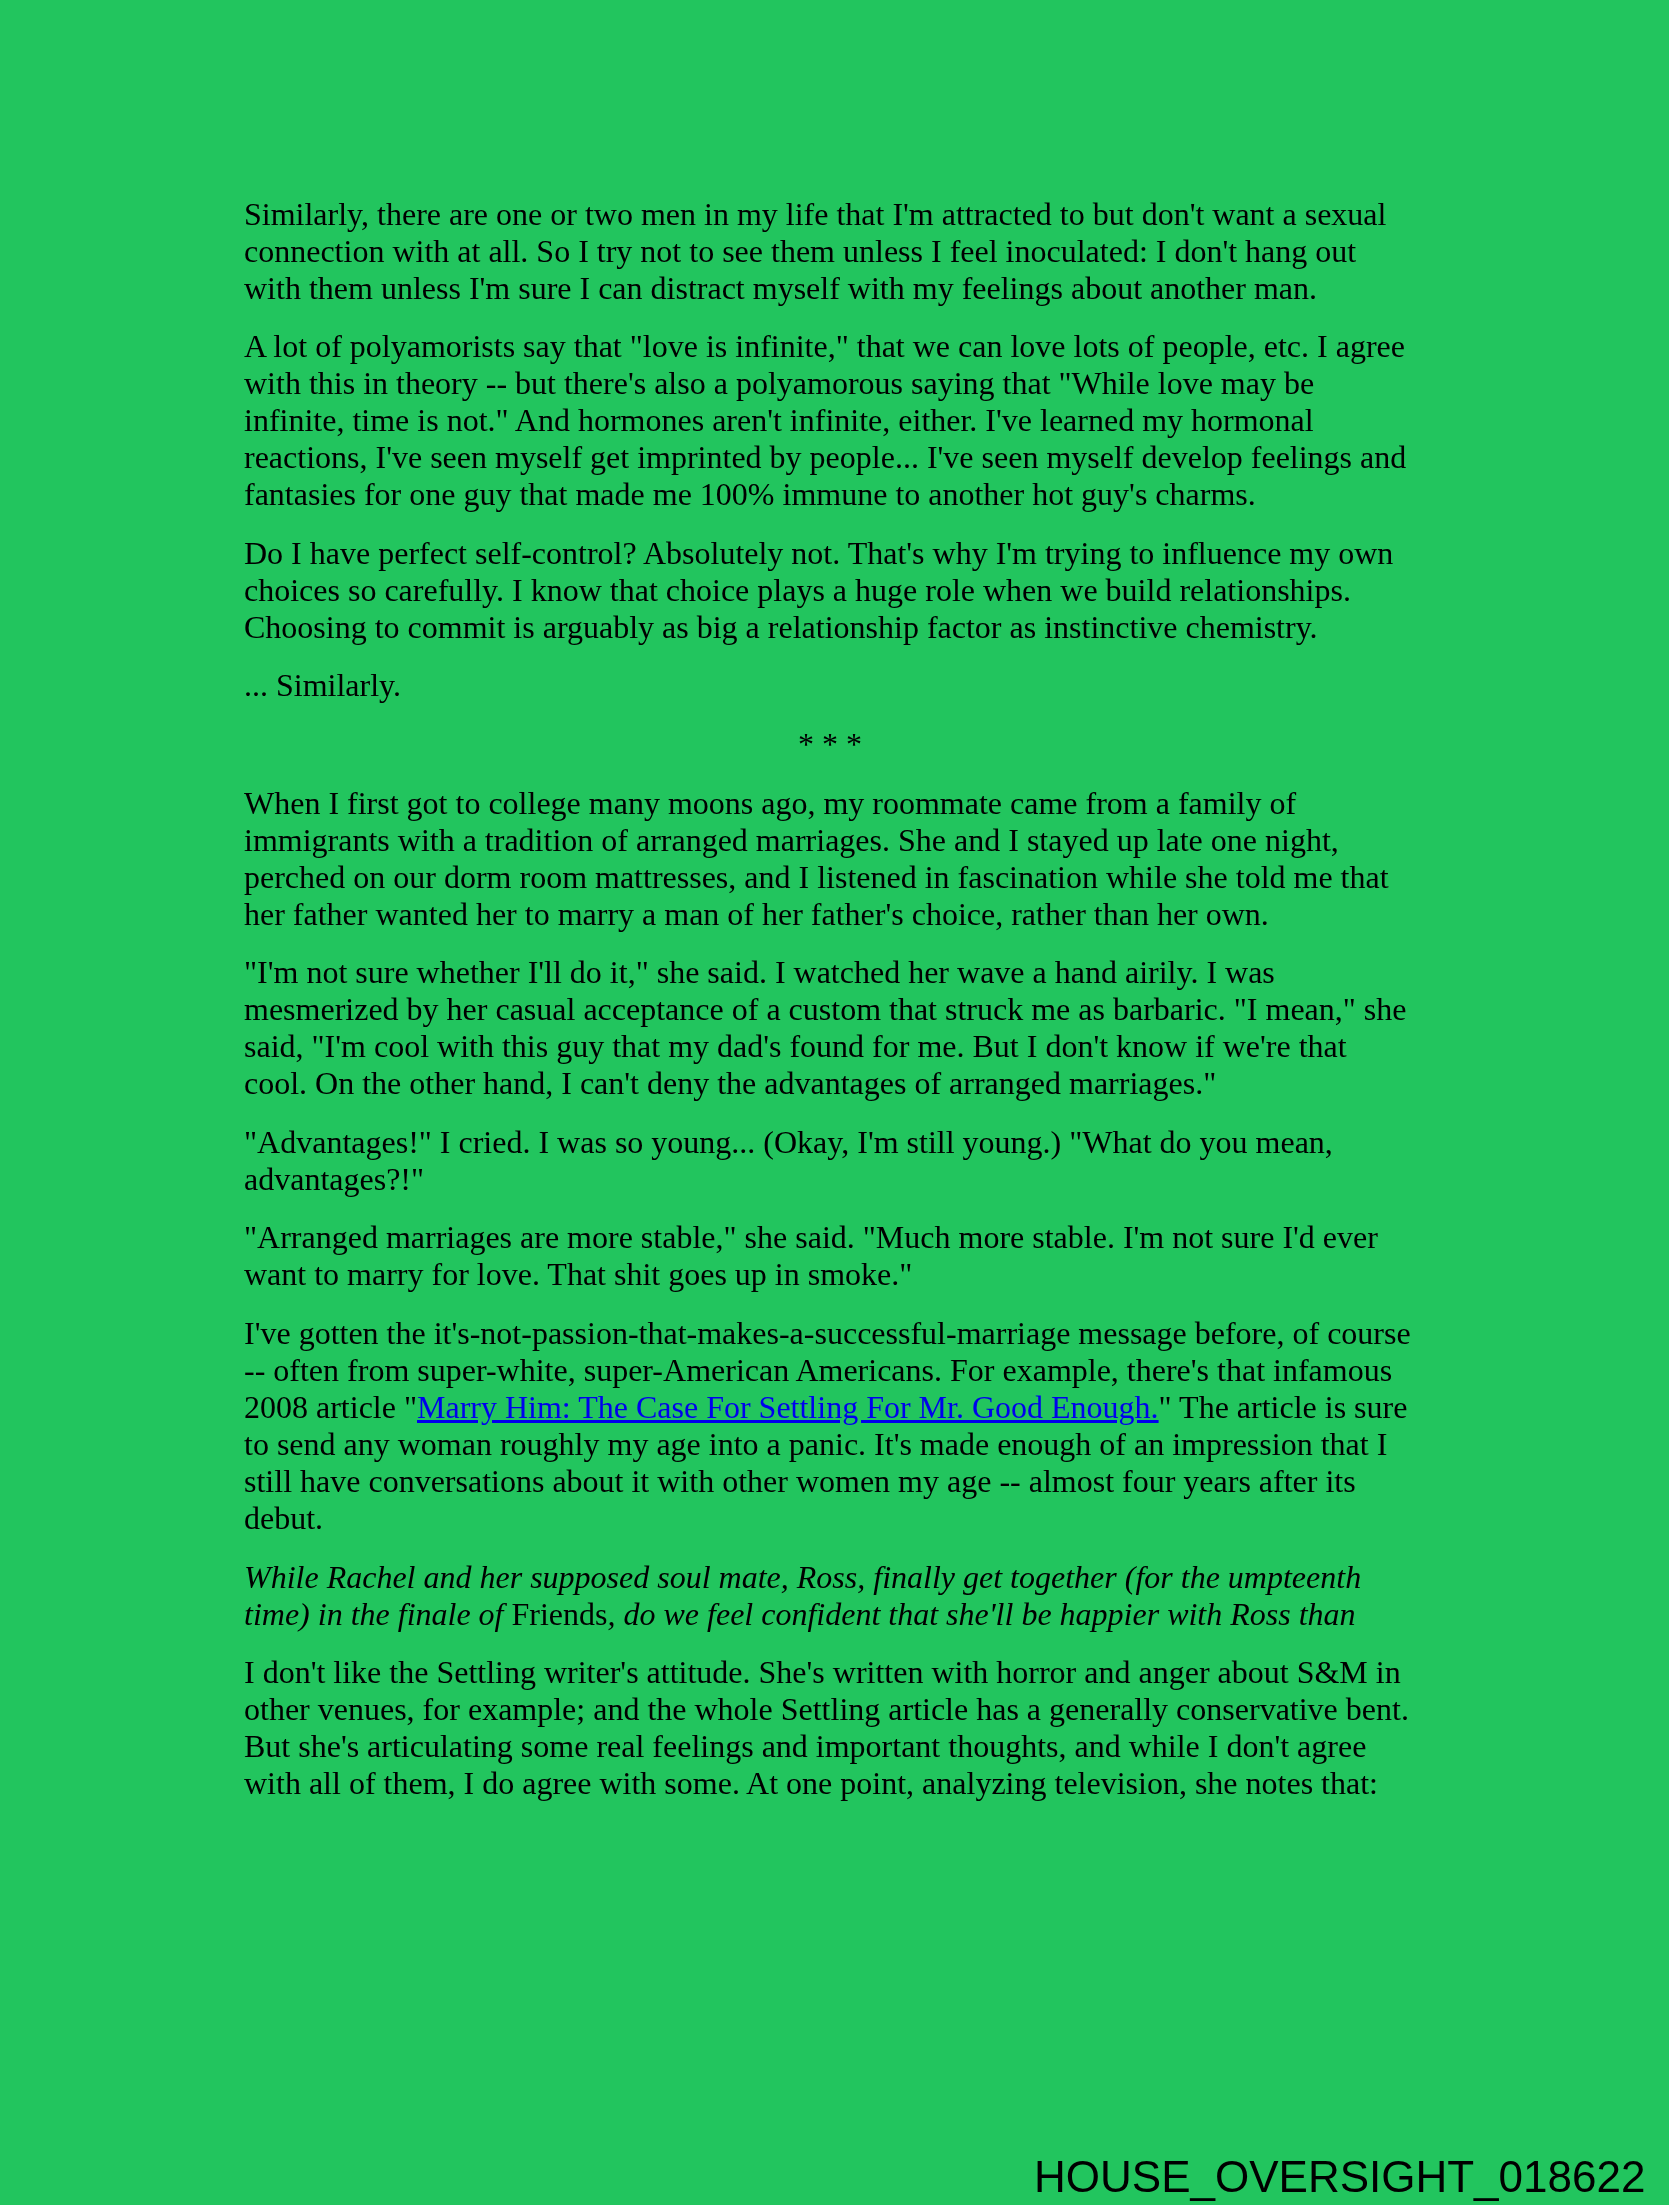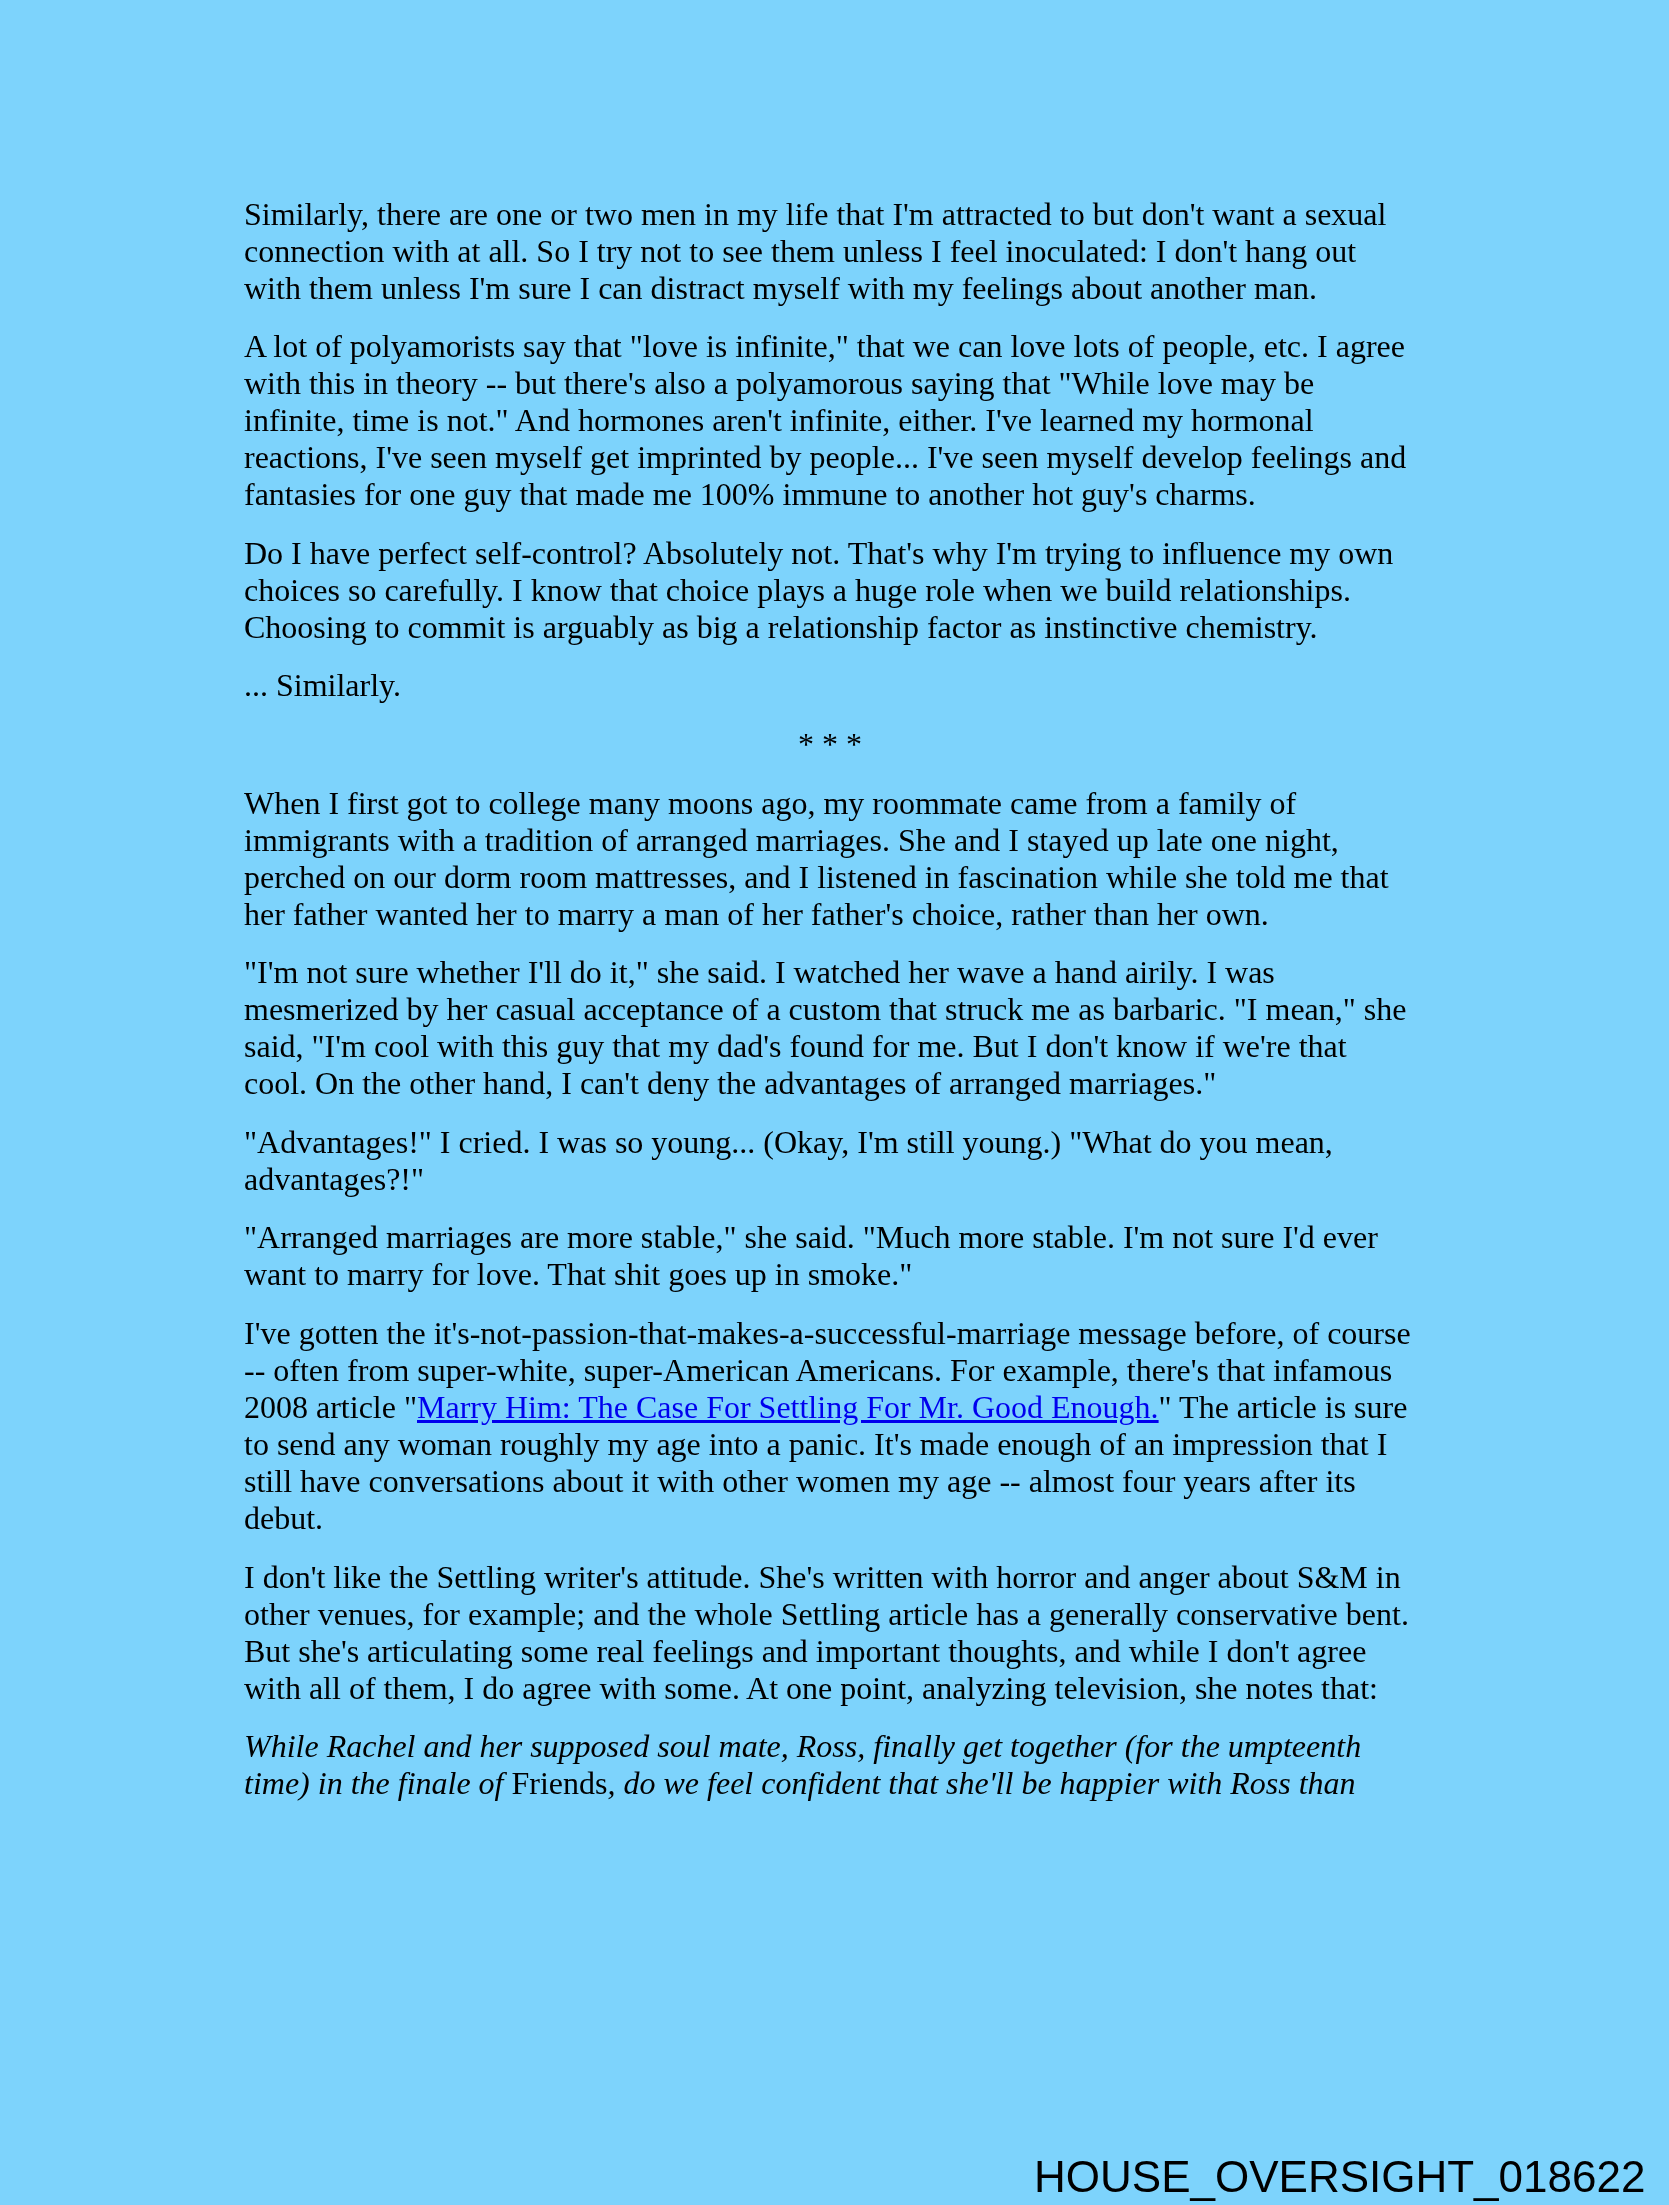--- a/index.html
+++ b/index.html
@@ -4,21 +4,21 @@
 <style>
   html, body {
     margin: 0;
     padding: 0;
     background: #ffffff;
   }
   .page {
     position: relative;
     width: 1669px;
     height: 2205px;
-    background: #7dd3fc;
+    background: #22c55e;
     overflow: hidden;
     color: #000000;
   }
   .content {
     position: absolute;
     left: 244px;
     top: 174px;
     width: 1172px;
     font-family: "Liberation Serif", serif;
     font-size: 32px;
@@ -59,18 +59,18 @@
       <p><span>Similarly, there are one or two men in my life that I'm attracted to but don't want a sexual connection with at all. So I try not to see them unless I feel inoculated: I don't hang out with them unless I'm sure I can distract myself with my feelings about another man.</span></p>
       <p><span>A lot of polyamorists say that "love is infinite," that we can love lots of people, etc. I agree with this in theory -- but there's also a polyamorous saying that "While love may be infinite, time is not." And hormones aren't infinite, either. I've learned my hormonal reactions, I've seen myself get imprinted by people... I've seen myself develop feelings and fantasies for one guy that made me 100% immune to another hot guy's charms.</span></p>
       <p><span>Do I have perfect self-control? Absolutely not. That's why I'm trying to influence my own choices so carefully. I know that choice plays a huge role when we build relationships. </span><span class="b">Choosing to commit is arguably as big a relationship factor as instinctive chemistry.</span></p>
       <p><span>... Similarly.</span></p>
       <p class="sep"><span>* * *</span></p>
       <p><span>When I first got to college many moons ago, my roommate came from a family of immigrants with a tradition of arranged marriages. She and I stayed up late one night, perched on our dorm room mattresses, and I listened in fascination while she told me that her father wanted her to marry a man of her father's choice, rather than her own.</span></p>
       <p><span>"I'm not sure whether I'll do it," she said. I watched her wave a hand airily. I was mesmerized by her casual acceptance of a custom that struck me as barbaric. "I mean," she said, "I'm cool with this guy that my dad's found for me. But I don't know if we're </span><span class="b">that</span><span> cool. On the other hand, I can't deny the advantages of arranged marriages."</span></p>
       <p><span>"Advantages!" I cried. I was so young... (Okay, I'm still young.) "What do you mean, </span><span class="b">advantages</span><span>?!"</span></p>
       <p><span>"Arranged marriages are more stable," she said. "Much more stable. I'm not sure I'd ever want to marry for love. That shit goes up in smoke."</span></p>
       <p><span>I've gotten the it's-not-passion-that-makes-a-successful-marriage message before, of course -- often from super-white, super-American Americans. For example, there's that infamous 2008 article "</span><a class="link" style="color: rgb(0, 0, 238);">Marry Him: The Case For Settling For Mr. Good Enough.</a><span>" The article is sure to send any woman roughly my age into a panic. It's made enough of an impression that I </span><span class="b">still</span><span> have conversations about it with other women my age -- almost four years after its debut.</span></p>
+      <p><span class="i">While Rachel and her supposed soul mate, Ross, finally get together (for the umpteenth time) in the finale of </span><span class="rm">Friends</span><span class="i">, do we feel confident that she'll be happier with Ross than</span></p>
       <p><span>I don't like the Settling writer's attitude. She's written with horror and anger about S&amp;M in other venues, for example; and the whole Settling article has a generally conservative bent. But she's articulating some real feelings and important thoughts, and while I don't agree with all of them, I do agree with some. At one point, analyzing television, she notes that:</span></p>
-      <p><span class="i">While Rachel and her supposed soul mate, Ross, finally get together (for the umpteenth time) in the finale of </span><span class="rm">Friends</span><span class="i">, do we feel confident that she'll be happier with Ross than</span></p>
     </div>
   <div class="bates">HOUSE_OVERSIGHT_018622</div>
 </div>
 
 
 </body></html>

